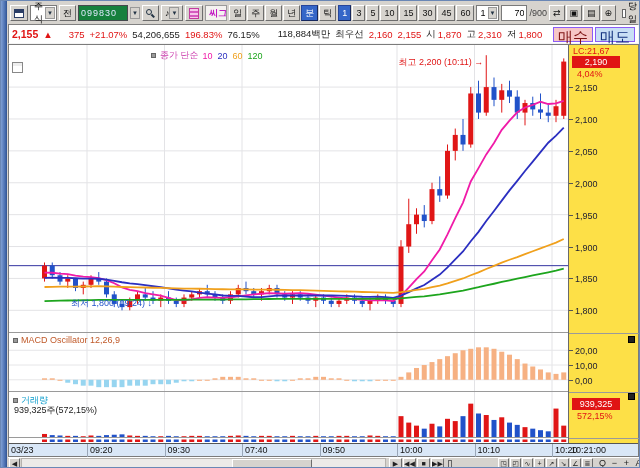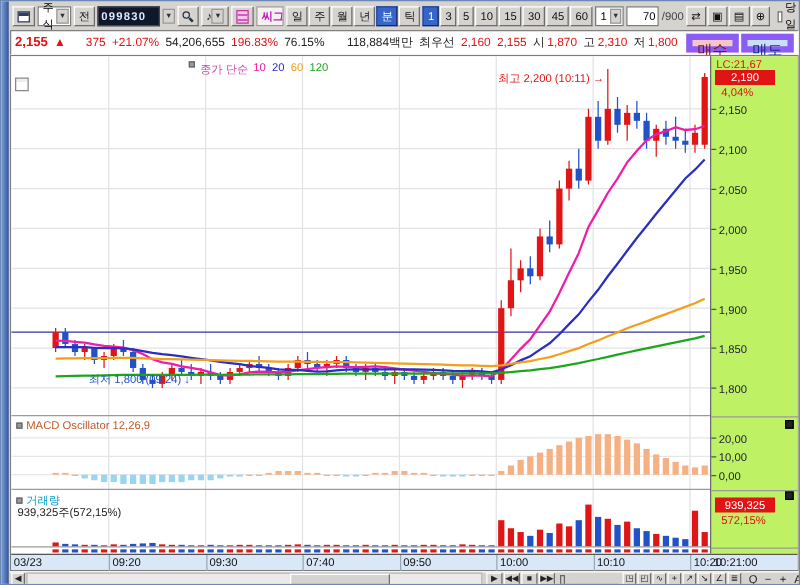--- a/index.html
+++ b/index.html
@@ -7,51 +7,51 @@
   #stage { position:relative; width:640px; height:468px; background:#d6d3ce; border:1px solid #6a87b5; overflow:hidden; }
   .abs { position:absolute; }
   
   #leftedge { left:0; top:0; width:6px; height:468px; background:linear-gradient(90deg,#7f9fd4,#476cae 70%,#30528f); }
   
   #toolbar { left:7px; top:1px; width:631px; height:22px; display:flex; align-items:center; gap:2px; padding:0 2px; font-size:9px; }
   .tbtn { display:inline-flex; align-items:center; justify-content:center; height:16px; padding:0 3px; background:#d6d3ce; border:1px solid; border-color:#fff #6d6d6d #6d6d6d #fff; font-size:9px; color:#111; white-space:nowrap; }
   .tbtn.act { background:#3566c8; color:#fff; border-color:#27459a #16275c #16275c #27459a; }
   .combo { display:inline-flex; align-items:center; height:16px; background:#fff; border:1px solid #7a7a7a; padding:0 1px 0 3px; gap:2px; }
   .dd { font-size:6px; color:#234; background:#d6d3ce; border:1px solid #999; padding:0 1px; line-height:10px; }
-  .code { width:50px; height:16px; background:#0f172a; color:#dfe9ff; border:1px solid #45494d; font-size:9px; font-weight:bold; letter-spacing:1px; padding:0 2px; font-family:"Liberation Sans",sans-serif; }
+  .code { width:50px; height:16px; background:#15803d; color:#dfe9ff; border:1px solid #45494d; font-size:9px; font-weight:normal; letter-spacing:1px; padding:0 2px; font-family:"Liberation Sans",sans-serif; }
   .namef { display:inline-flex; align-items:center; height:16px; padding:0 3px; background:#f4f2f0; border:1px solid #9a9a9a; color:#c318c3; font-weight:bold; white-space:nowrap; overflow:hidden; max-width:72px; }
   .barsin { width:26px; height:16px; border:1px solid #7a7a7a; font-size:9px; text-align:right; padding:0 2px; font-family:"Liberation Sans",sans-serif; }
   .lens { position:relative; width:9px; height:9px; }
   .lens i { position:absolute; left:0; top:0; width:6px; height:6px; border:1.5px solid #234; border-radius:50%; }
   .lens b { position:absolute; left:5px; top:6px; width:4px; height:1.5px; background:#234; transform:rotate(45deg); }
   .linkicon { width:10px; height:11px; border:1px solid #c33a9e; background:repeating-linear-gradient(180deg,#f7c7ec 0 2px,#d65bc0 2px 4px); }
   .winicon { width:10px; height:9px; border:1px solid #2c3e66; background:linear-gradient(180deg,#2c3e66 0 3px,#fff 3px); }
   .cbox { width:9px; height:9px; background:#fff; border:1px solid #666; }
   
   #quote { left:7px; top:23px; width:631px; height:20px; background:#fff; border:1px solid; border-color:#808080 #f4f4f4 #f4f4f4 #808080; display:flex; align-items:center; font-size:9.5px; padding:0 3px; white-space:nowrap; }
   #quote .r { color:#e01414; }
   #quote .b { color:#222; }
   #quote span { margin-right:5px; }
-  .qbtn { height:15px; font-size:12px; padding:0 4px; border:5px solid #8b5cf6; margin-left:2px; }
+  .qbtn { height:15px; font-size:15px; padding:0 4px; border:1px solid #8b5cf6; margin-left:2px; }
   .qbuy { background:#f6c6c6; color:#7d1010; }
   .qsell { background:#c8dff5; color:#10307d; }
   
   #frame { left:7px; top:43px; width:631px; height:413px; border:1px solid #7b7b7b; background:#fff; }
   #plot { position:absolute; left:0; top:0; display:block; background:#fff; }
   .chip { position:absolute; left:2px; top:2px; display:inline-flex; align-items:center; gap:3px; height:13px; padding:0 4px; background:#d6d3ce; border:1px solid; border-color:#fff #777 #777 #fff; font-size:9px; color:#111; z-index:3; }
   .bullet { width:5px; height:5px; background:#9a9a9a; border:1px solid #666; display:inline-block; }
-  #legend { position:absolute; left:142px; top:4px; font-size:9px; z-index:3; display:flex; gap:4px; }
+  #legend { position:absolute; left:142px; top:4px; font-size:9px; z-index:3; display:flex; gap:4px; align-items:center; }
   #legend .lglabel { color:#cc3fae; }
   .gridicon { position:absolute; left:3px; top:17px; width:11px; height:11px; border:1px solid #888; background:linear-gradient(180deg,#eee 0 3px,#fff 3px); z-index:3; }
   .paneLabel { position:absolute; font-size:9px; z-index:3; display:flex; gap:3px; align-items:center; }
   #macdLabel { left:4px; top:290px; color:#c05a2a; }
   #volLabel { left:4px; top:349px; color:#0a9ccc; }
   #volSub { position:absolute; left:5px; top:359px; font-size:9px; color:#222; z-index:3; }
   
-  #axis { position:absolute; left:559px; top:0; width:70px; height:398px; background:#bef264; border-left:1px solid #6a6a6a; font-size:9px; color:#223; }
+  #axis { position:absolute; left:559px; top:0; width:70px; height:398px; background:#fde047; border-left:1px solid #6a6a6a; font-size:9px; color:#223; }
   .tickline { position:absolute; left:0; width:4px; height:1px; background:#555; }
   .ticklab { position:absolute; left:6px; }
   .axsep { position:absolute; left:0; width:70px; height:1px; background:#9a9a9a; }
   #axLC { position:absolute; left:4px; top:1px; color:#e01414; }
   #axHC { position:absolute; left:4px; top:10px; color:#2152c9; }
   #axPriceBox { position:absolute; left:3px; width:48px; height:12px; background:#e01414; color:#fff; text-align:center; line-height:12px; z-index:2; }
   #axPct { position:absolute; left:8px; color:#e01414; }
   #volBox { position:absolute; left:3px; top:353px; width:48px; height:12px; background:#e01414; color:#fff; text-align:center; line-height:12px; }
   #volPct { position:absolute; left:8px; top:366px; color:#e01414; }
   .collapse { position:absolute; right:3px; width:7px; height:7px; background:#222; border:1px solid #000; }

